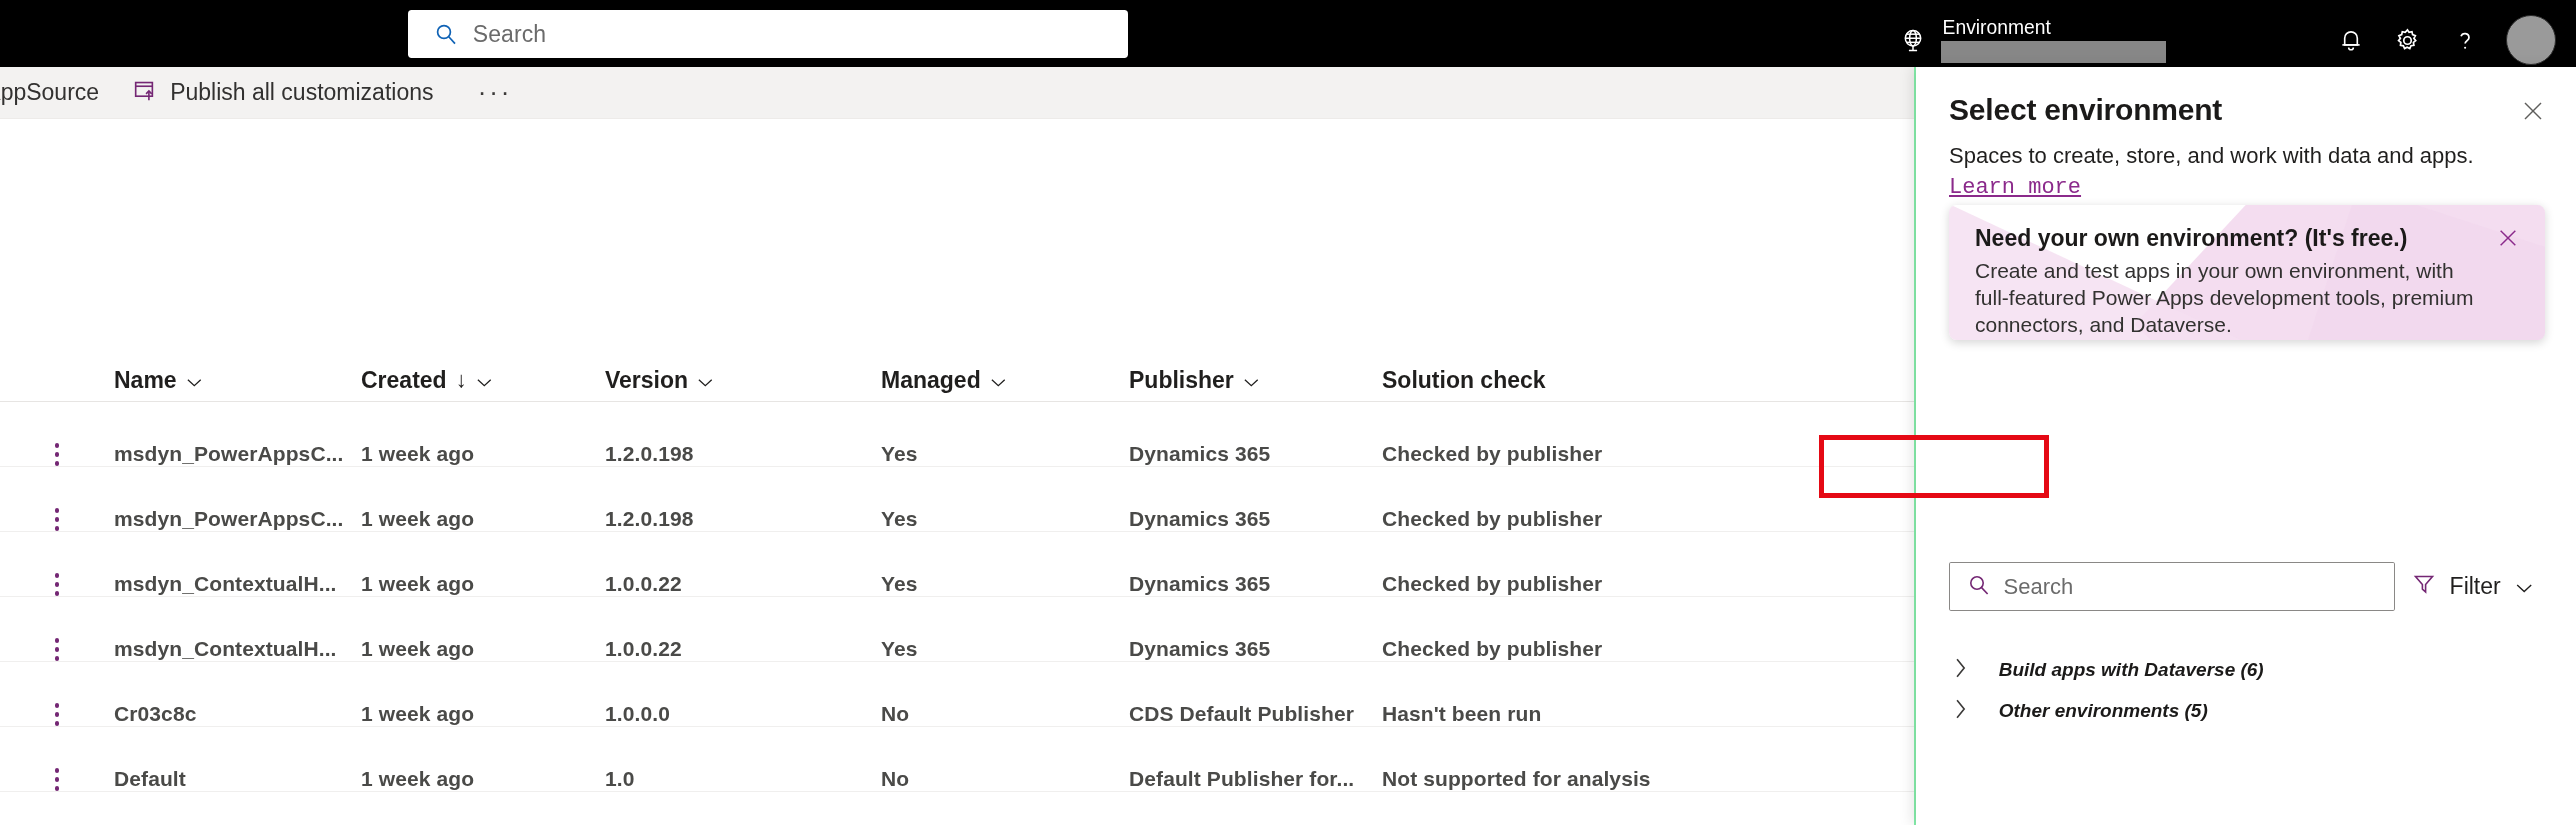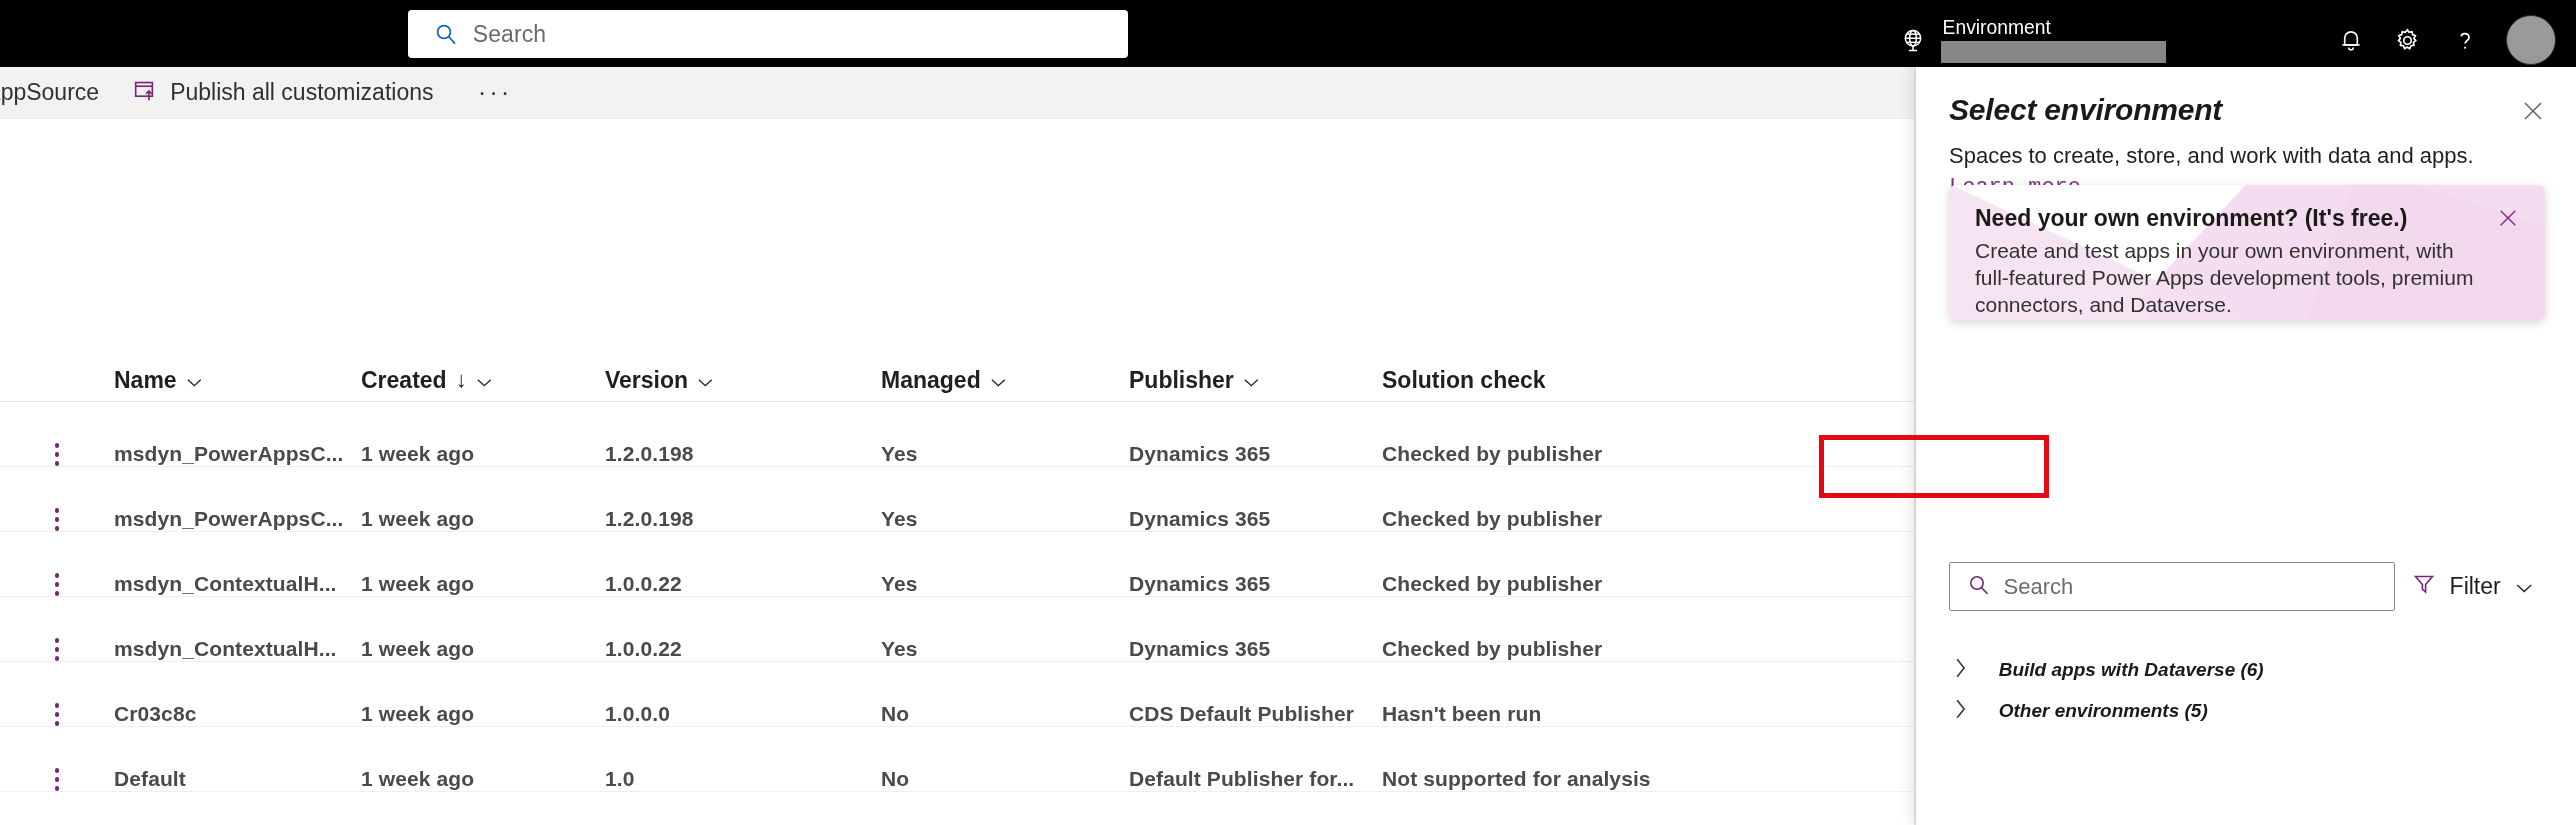--- a/index.html
+++ b/index.html
@@ -3,21 +3,21 @@
 <meta charset="utf-8">
 <style>
   * { box-sizing: border-box; margin: 0; padding: 0; }
   html, body {
     width: 2576px; height: 825px;
     overflow: hidden;
     font-family: "Liberation Sans", sans-serif;
     background: #ffffff;
   }
 
-  #app { position: relative; width: 2576px; height: 825px; background:#e5e5e5; }
+  #app { position: relative; width: 2576px; height: 825px; background:#86efac; }
 
   
   .topbar {
     position: absolute; left:0; top:0; width:2576px; height:67px;
     background:#000000;
     display:flex; align-items:center;
   }
   .topbar-search {
     position:absolute; left:408px; top:10px;
     width:720px; height:48px;
@@ -95,32 +95,32 @@
   .dots i { width:4.6px; height:4.6px; background:#742774; border-radius:50%; display:block; }
 
   
   .panel {
     position:absolute; right:0; top:67px; width:660px; height:758px;
     background:#ffffff;
     box-shadow:-5.5px 0 13px rgba(0,0,0,0.10);
     z-index:5;
   }
   .panel-head { padding:26px 31px 0 33px; position:relative; }
-  .panel-title { font-size:30px; font-weight:bold; color:#1b1a19; letter-spacing:-0.2px;font-style:italic;}
+  .panel-title { font-size:30px; font-weight:bold; color:#1b1a19; letter-spacing:-0.2px;}
   .panel-close {
     position:absolute; right:24px; top:24px; width:39px; height:39px;
     display:flex; align-items:center; justify-content:center;
     color:#5f5e5c;
   }
   .panel-sub { font-size:22px; color:#201f1e; margin-top:14.7px; line-height:27px; }
   .panel-link { font-size:22px; color:#8b2a8b; margin-top:6px; display:inline-block;font-family:Liberation Mono, monospace; }
 
   
   .callout {
-    position:absolute; left:33px; top:118px; width:596px; height:135px;
+    position:absolute; left:33px; top:138px; width:596px; height:135px;
     background:#ffffff;
     border-radius:7.4px;
     box-shadow:0 2.8px 10px rgba(0,0,0,0.16);
     overflow:hidden;
   }
   .callout-deco { position:absolute; inset:0; overflow:hidden; }
   .deco-a {
     position:absolute; right:-55px; top:-83px; width:386px; height:386px;
     background:#edc8e6; opacity:.62; transform:rotate(43deg);
   }

